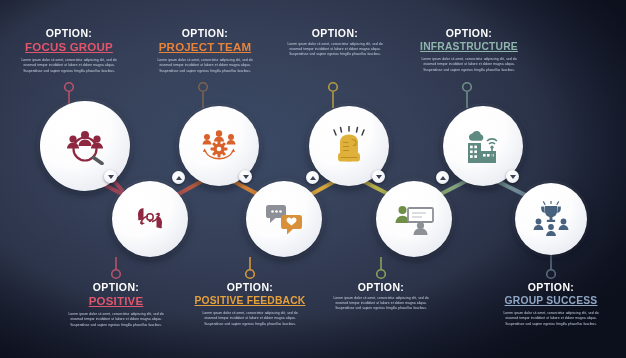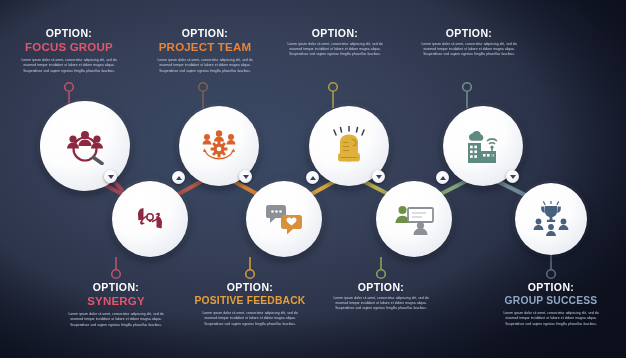--- a/index.html
+++ b/index.html
@@ -33,20 +33,21 @@
     color: #ffffff;
     letter-spacing: 0.4px;
     margin-bottom: 3px;
   }
   .opt-title {
     font-size: 11.5px;
     font-weight: bold;
     letter-spacing: 0.2px;
     margin-bottom: 5px;
     white-space: nowrap;
+    text-decoration: underline;
   }
   .opt-title.small { font-size: 10.3px; }
   .opt-body {
     font-size: 3.35px;
     line-height: 1.62;
     color: #c9d2e2;
     text-align: center;
     padding: 0 13px;
     word-spacing: 0.3px;
   }
@@ -370,26 +371,27 @@
     <div class="opt-body">Lorem ipsum dolor sit amet, consectetur adipiscing elit, sed do eiusmod tempor incididunt ut labore et dolore magna aliqua. Suspendisse sed sapien egestas fringilla phasellus faucibus.</div>
   </div>
 
   <div class="txtblock" style="left:271px; top:28px;">
     <div class="opt-label">OPTION:</div>
     <div class="opt-body">Lorem ipsum dolor sit amet, consectetur adipiscing elit, sed do eiusmod tempor incididunt ut labore et dolore magna aliqua. Suspendisse sed sapien egestas fringilla phasellus faucibus.</div>
   </div>
 
   <div class="txtblock" style="left:405px; top:28px;">
     <div class="opt-label">OPTION:</div>
+    <div class="opt-title small" style="color:#8fb5ad;">INFRASTRUCTURE</div>
     <div class="opt-body">Lorem ipsum dolor sit amet, consectetur adipiscing elit, sed do eiusmod tempor incididunt ut labore et dolore magna aliqua. Suspendisse sed sapien egestas fringilla phasellus faucibus.</div>
   </div>
 
   <div class="txtblock" style="left:52px; top:282px;">
     <div class="opt-label">OPTION:</div>
-    <div class="opt-title" style="color:#e2566c;">SYNERGY</div>
+    <div class="opt-title" style="color:#e2566c;">POSITIVE</div>
     <div class="opt-body">Lorem ipsum dolor sit amet, consectetur adipiscing elit, sed do eiusmod tempor incididunt ut labore et dolore magna aliqua. Suspendisse sed sapien egestas fringilla phasellus faucibus.</div>
   </div>
 
   <div class="txtblock" style="left:186px; top:282px;">
     <div class="opt-label">OPTION:</div>
     <div class="opt-title small" style="color:#e5a03c;">POSITIVE FEEDBACK</div>
     <div class="opt-body">Lorem ipsum dolor sit amet, consectetur adipiscing elit, sed do eiusmod tempor incididunt ut labore et dolore magna aliqua. Suspendisse sed sapien egestas fringilla phasellus faucibus.</div>
   </div>
 
   <div class="txtblock" style="left:317px; top:282px;">

